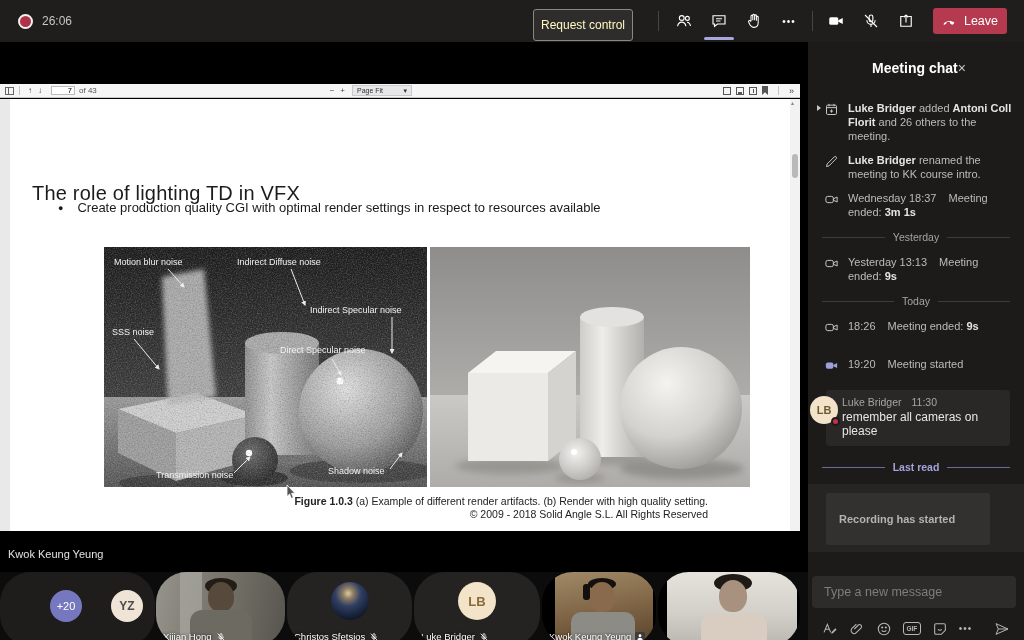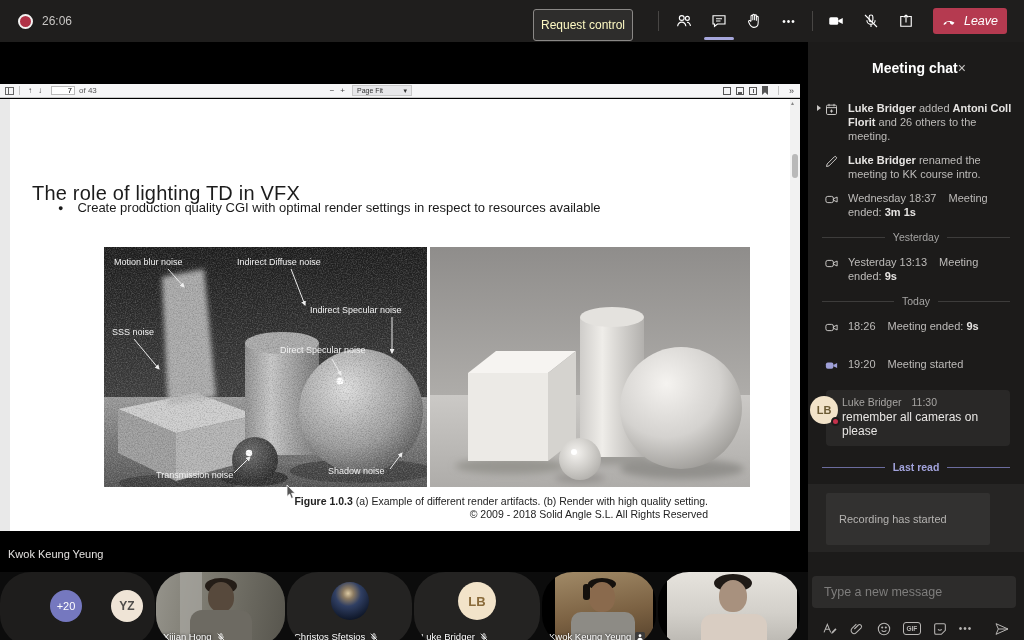--- a/index.html
+++ b/index.html
@@ -14,21 +14,21 @@
   .req-btn { position:absolute; left:533px; top:9px; width:100px; height:32px; background:#2e2d2c; color:#fef9c3; border:1px solid #8a8886; border-radius:3px; font-size:12px; font-family:inherit; cursor:pointer; }
   .tb-sep { width:1px; height:20px; background:#484644; }
   .tb-ico { width:24px; height:24px; display:flex; align-items:center; justify-content:center; position:relative; cursor:pointer; color:#fff; }
   .tb-ico svg { width:18px; height:18px; }
   .tb-ico.active::after { content:""; position:absolute; left:-3px; right:-3px; bottom:-7px; height:3px; border-radius:2px; background:#a6a7dc; }
   .more-glyph { font-size:10px; letter-spacing:1px; color:#fff; }
   .sep1 { position:absolute; left:658px; top:11px; }
   .icons-a { position:absolute; left:672px; top:9px; display:flex; gap:11px; }
   .sep2 { position:absolute; left:812px; top:11px; }
   .icons-b { position:absolute; left:824px; top:9px; display:flex; gap:11px; }
-  .leave-btn { position:absolute; left:933px; top:8px; width:74px; height:26px; background:#b53a50; border:none; border-radius:3px; color:#fff; font-size:12.5px; font-family:inherit; display:flex; align-items:center; justify-content:center; gap:7px; cursor:pointer;font-style:italic; }
+  .leave-btn { position:absolute; left:933px; top:8px; width:74px; height:26px; background:#b53a50; border:none; border-radius:3px; color:#fff; font-size:12.5px; font-family:inherit; display:flex; align-items:center; justify-content:center; gap:7px; cursor:pointer; }
   .leave-btn svg { width:15px; height:15px; }
 
   
   .stage { position:absolute; left:0; top:42px; width:808px; height:530px; background:#000; }
   .pdf-toolbar { position:absolute; left:0; top:42px; width:800px; height:14px; background:#f6f6f7; border-bottom:1px solid #c9c9c9; display:flex; align-items:center; font-size:8px; color:#3a3a3a; }
   .pt-sidebar { width:9px; height:8px; border:1px solid #666; margin-left:5px; position:relative; }
   .pt-sidebar::after { content:""; position:absolute; left:2px; top:0; bottom:0; width:1px; background:#666; }
   .pt-sep { width:1px; height:9px; background:#c4c4c4; margin:0 5px; }
   .pt-btn { background:none; border:none; font-size:8px; color:#444; padding:0 3px; cursor:pointer; font-family:inherit; }
   .pt-pageinput { width:24px; height:9px; font-size:7.5px; text-align:right; border:1px solid #bbb; background:#fff; margin:0 4px 0 6px; font-family:inherit; padding-right:2px; }
@@ -104,21 +104,21 @@
   .chat-div { display:flex; align-items:center; gap:8px; padding:7px 14px; font-size:10.5px; color:#a5a4a3; }
   .chat-div::before, .chat-div::after { content:""; flex:1; height:1px; background:#3d3c3b; }
   .chat-div.lastread { color:#a2a3dc; font-weight:bold; }
   .chat-div.lastread::before, .chat-div.lastread::after { background:#6b6c9e; }
   .msg-row { position:relative; margin:8px 14px 8px 2px; }
   .msg-avatar { position:absolute; left:0; top:6px; width:28px; height:28px; border-radius:50%; background:#f2e3c9; color:#6b5a33; font-size:11px; font-weight:bold; display:flex; align-items:center; justify-content:center; z-index:2; }
   .presence { position:absolute; right:-2px; bottom:-2px; width:9px; height:9px; border-radius:50%; background:#c4314b; border:2px solid #1c1b1a; }
   .bubble { margin-left:16px; background:#292827; border-radius:4px; padding:6px 10px 8px 16px; }
   .bubble-head { font-size:10.5px; color:#a7a5a3; display:flex; gap:10px; }
   .bubble-text { font-size:12px; color:#e8e6e4; margin-top:2px; }
-  .rec-panel { background:#262524; height:68px; margin-top:4px; position:relative; }
+  .rec-panel { background:#262524; height:68px; margin-top:4px; position:relative;font-weight:bold; }
   .rec-card { position:absolute; left:18px; top:9px; width:164px; height:52px; background:#323130; border-radius:2px; display:flex; align-items:center; padding-left:13px; font-size:11px; color:#b5b3b1; }
   .compose { padding:0 8px 0 4px; }
   .compose-input { width:100%; height:32px; background:#2d2c2b; border:none; border-radius:4px; color:#dcdad8; font-size:12.5px; padding:0 12px; font-family:inherit; }
   .compose-input::placeholder { color:#7e7d7c; }
   .compose-icons { display:flex; align-items:center; gap:11px; padding:9px 6px 0 10px; height:32px; }
   .ci { background:none; border:none; cursor:pointer; display:flex; align-items:center; justify-content:center; color:#b8b6b4; font-family:inherit; }
   .ci svg { width:16px; height:16px; }
   .ci.send { margin-left:auto; }
   .ci .gifbox { border:1.2px solid #b8b6b4; border-radius:3px; font-size:6.5px; font-weight:bold; color:#b8b6b4; padding:2px 2.5px; }
   .ci .ell { font-size:10px; letter-spacing:1px; }

